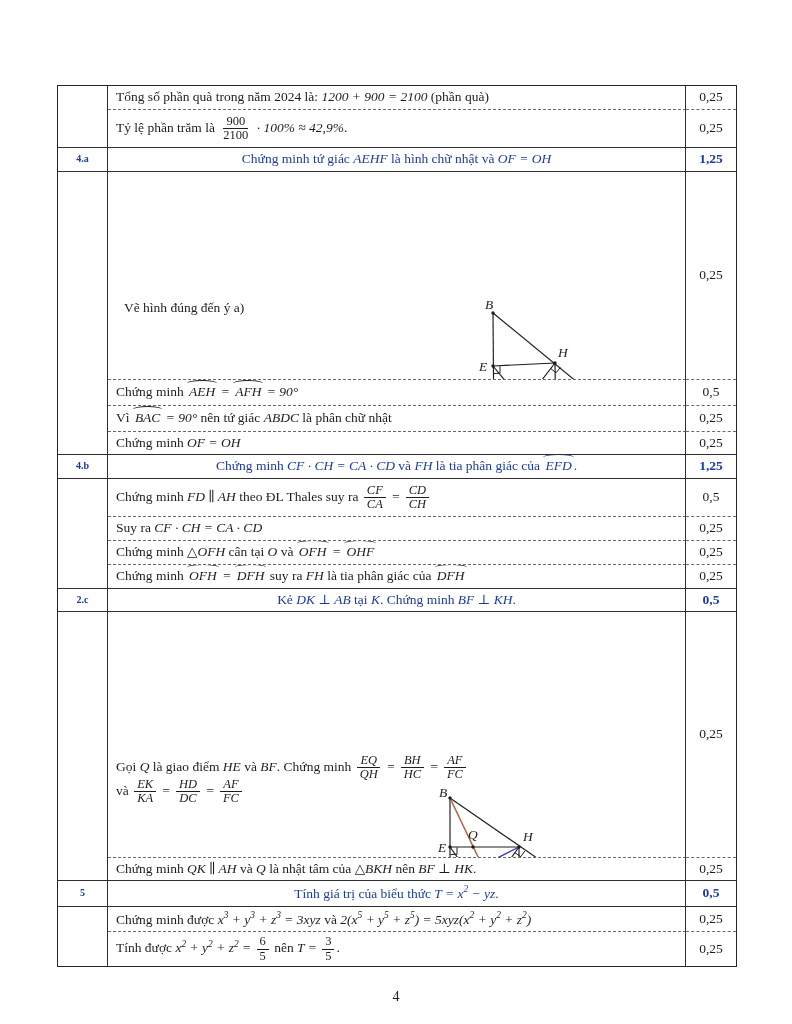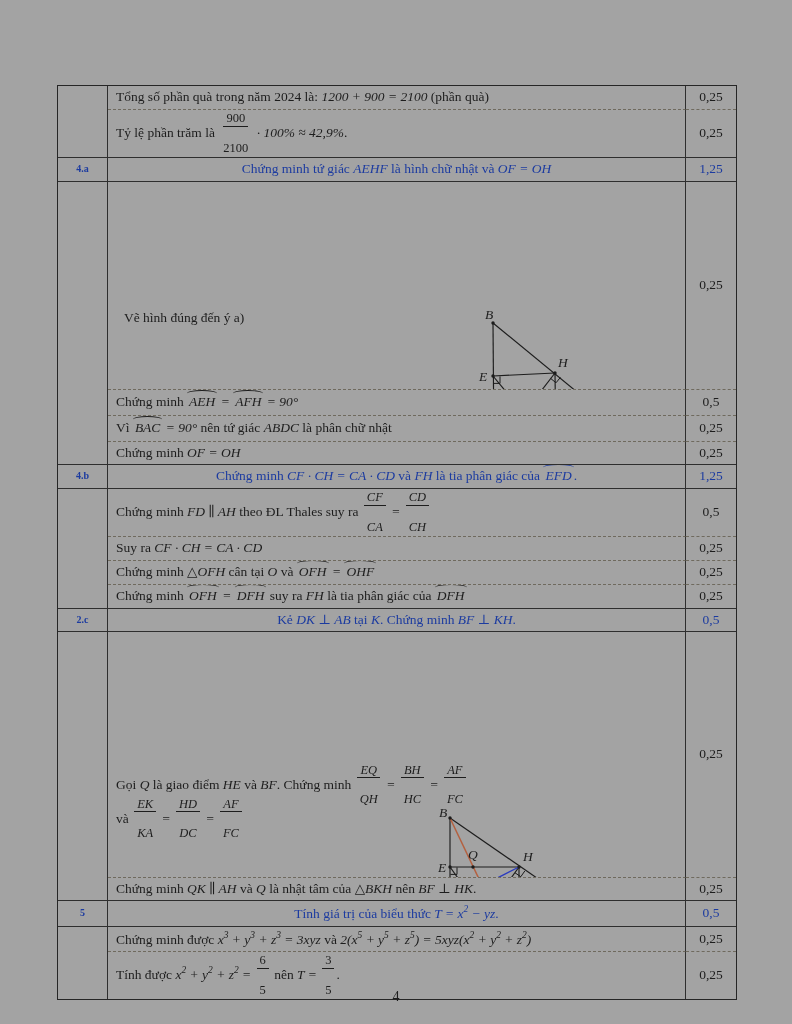--- a/index.html
+++ b/index.html
@@ -1,43 +1,43 @@
 <!DOCTYPE html>
 <html><head>
 <meta charset="utf-8">
 <style>
   html,body{margin:0;padding:0;background:#e8e2d2;}
-  .page{position:relative;width:792px;height:1024px;background:#a3a3a3;
+  .page{position:relative;width:792px;height:1024px;background:#ffffff;
         font-family:"Liberation Serif","DejaVu Serif",serif;color:#1d1d1d;overflow:hidden;}
   table.rubric{position:absolute;left:57px;top:85px;width:678px;
         border:1.6px solid #262626;border-collapse:separate;border-spacing:0;table-layout:fixed;}
   td{font-size:13.5px;line-height:1.25;vertical-align:middle;overflow:hidden;}
   col.c-num{width:50px;} col.c-body{width:578px;} col.c-score{width:50px;}
   td.num{text-align:center;font-weight:bold;color:#1c3ba0;font-size:10px;
          border-right:1.1px solid #2e2e2e;}
   td.body{padding:1px 8px;border-right:1.1px solid #2e2e2e;}
   td.score{text-align:center;}
   .bs{border-bottom:1.2px solid #2e2e2e;}
   .bd{border-bottom:1px dashed #6f6a5e;}
   tr.hdr td.body,tr.hdr td.score{color:#1c3ba0;text-align:center;}
-  tr.hdr td.score{font-weight:normal;margin-top:14px;}
+  tr.hdr td.score{font-weight:bold;margin-top:14px;}
   .mv{font-style:italic;}
   sup.mv{font-size:9.5px;}
   .hat{position:relative;padding:0 2px;}
   .hat::before{content:"";position:absolute;left:0;right:0;top:-4px;height:6px;
       border-top:1.4px solid currentColor;border-radius:50% 50% 0 0;}
   .frac{display:inline-flex;flex-direction:column;align-items:center;vertical-align:middle;
-      line-height:1.08;font-size:12.5px;margin:1px 2px;text-align:center;gap:15px;}
+      line-height:1.08;font-size:12.5px;margin:1px 2px;text-align:center;}
   .frac .fn{border-bottom:1.1px solid currentColor;padding:0 3px;}
   .frac .fd{padding:0 3px;}
   .cell-fig{position:relative;height:100%;}
   .fig-caption{position:absolute;left:8px;top:24px;}
   .fig1-box{position:absolute;left:334px;top:14px;}
   .fig2-box{position:absolute;left:322px;top:52px;}
-  .l1{position:absolute;left:0;top:8px;width:560px;}
+  .l1{position:absolute;left:0;top:18px;width:560px;}
   .l2{position:absolute;left:0;top:42px;width:300px;}
   svg.fig{display:block;}
   svg.fig line,svg.fig path{stroke:#1c1c1c;stroke-width:1.15;fill:none;}
   svg.fig path.mark{stroke-width:1;}
   svg.fig line.red{stroke:#b4603f;stroke-width:1.5;}
   svg.fig line.blu{stroke:#2b3bc0;stroke-width:1.4;}
   svg.fig circle{fill:#1c1c1c;stroke:none;}
   svg.fig text{font-style:italic;font-size:13.5px;fill:#1c1c1c;
       font-family:"Liberation Serif","DejaVu Serif",serif;}
   .page-number{position:absolute;left:0;top:989px;width:100%;text-align:center;font-size:14px;}

